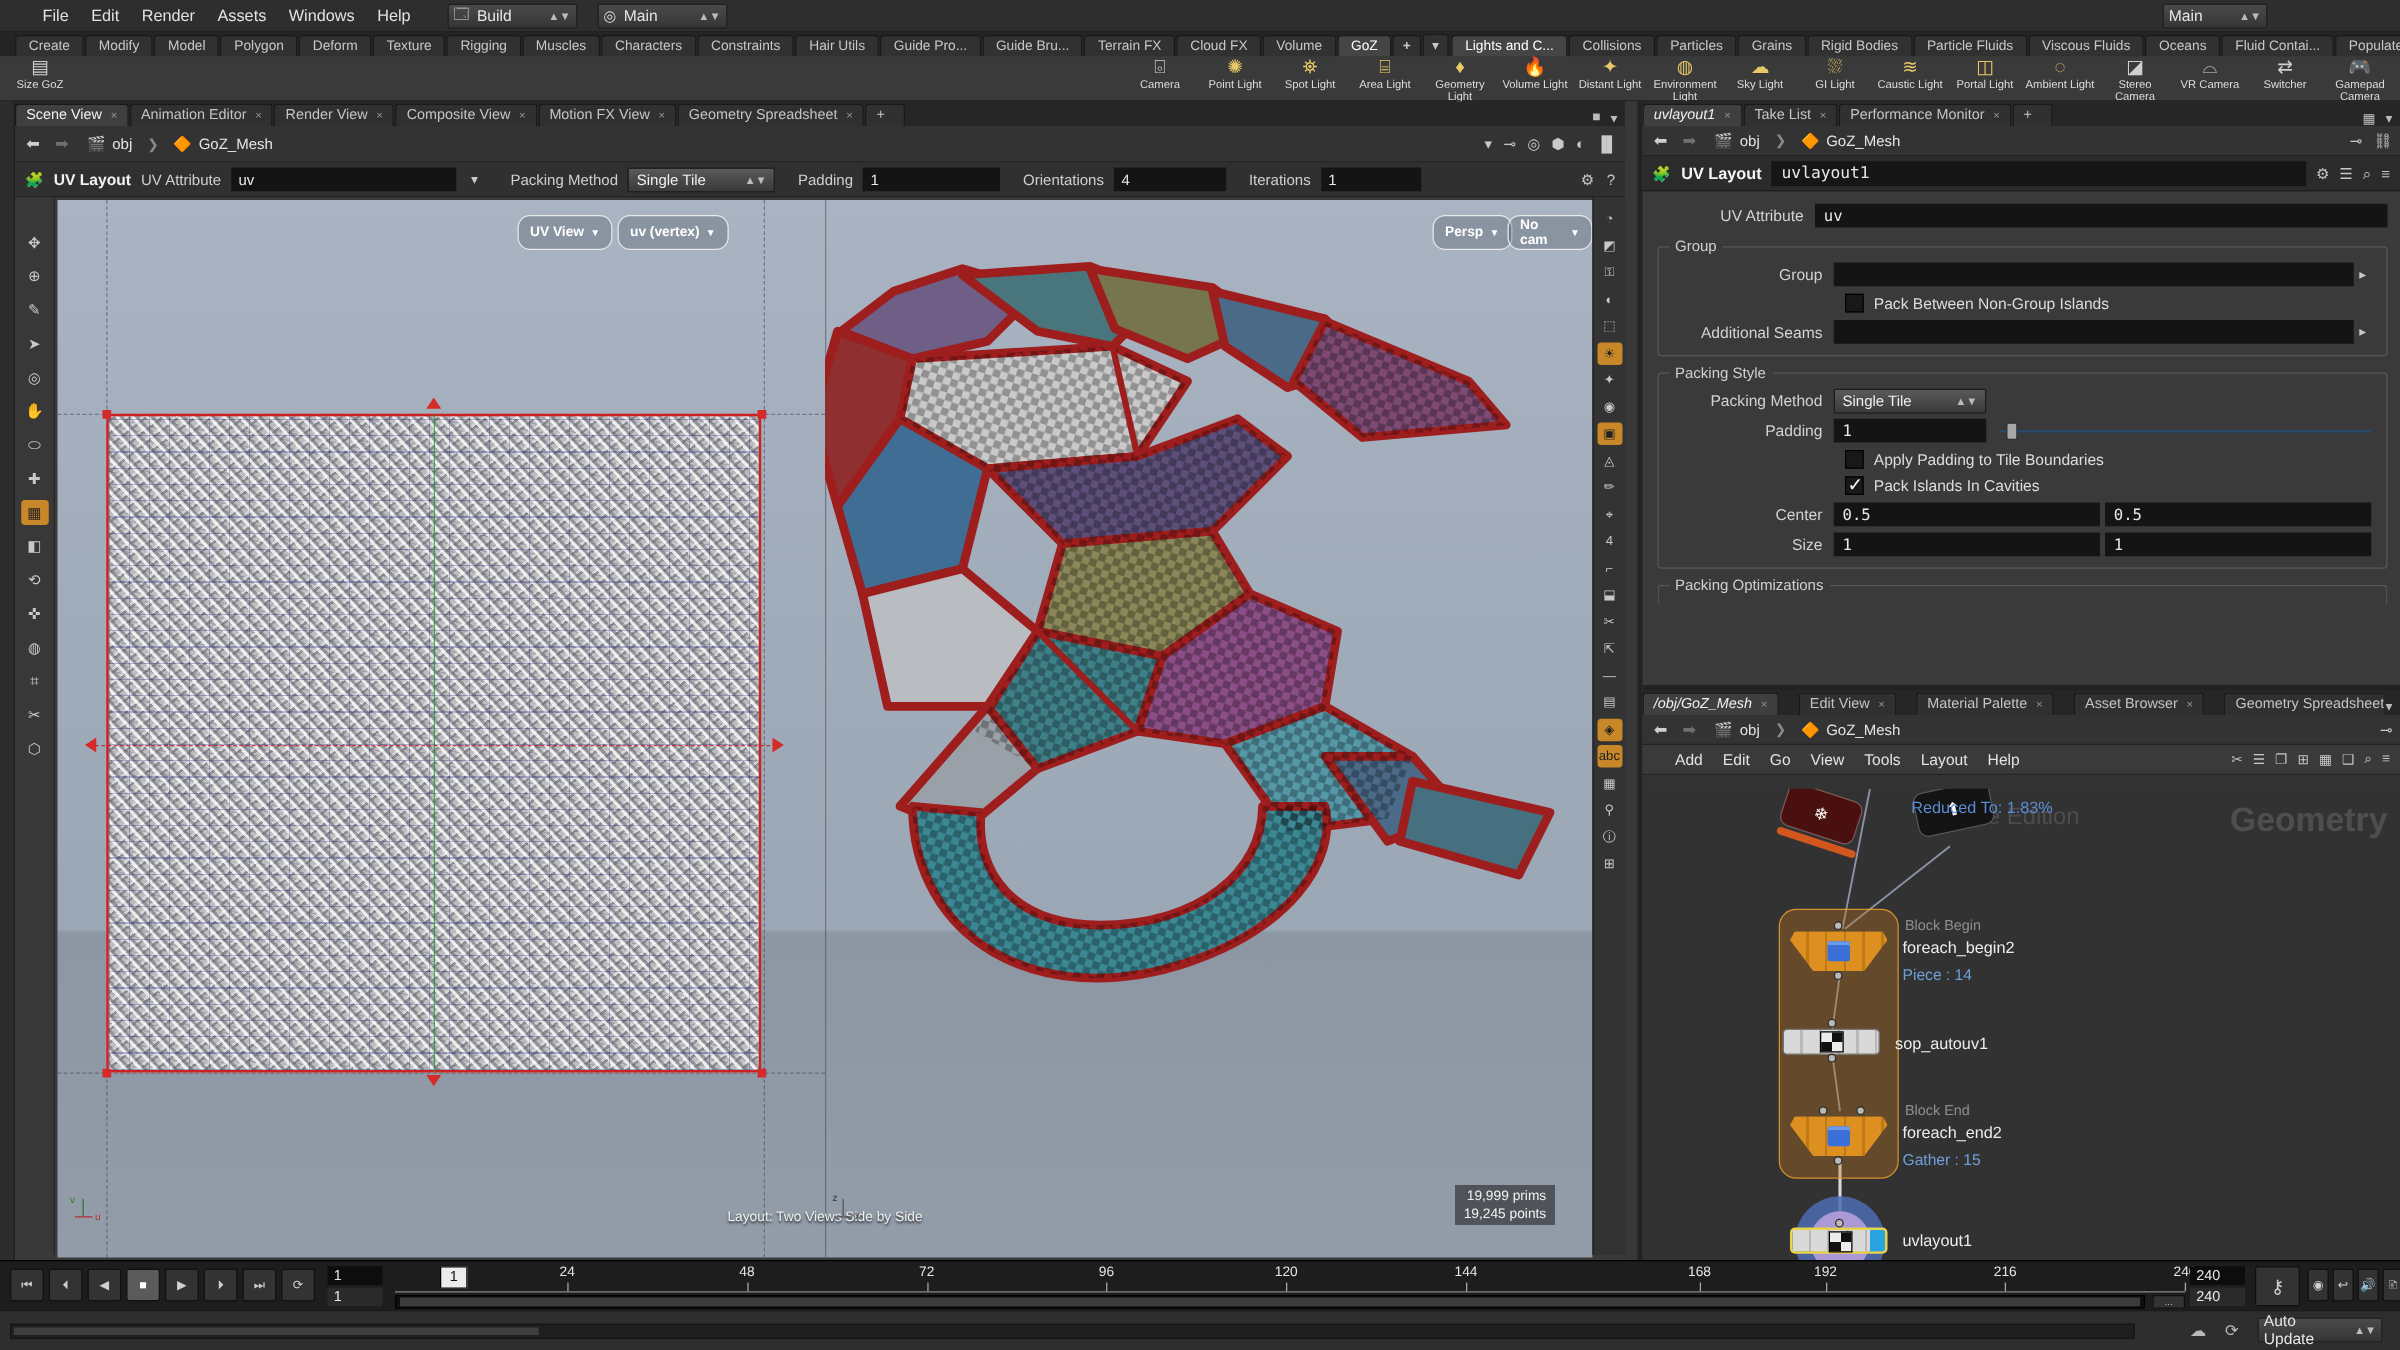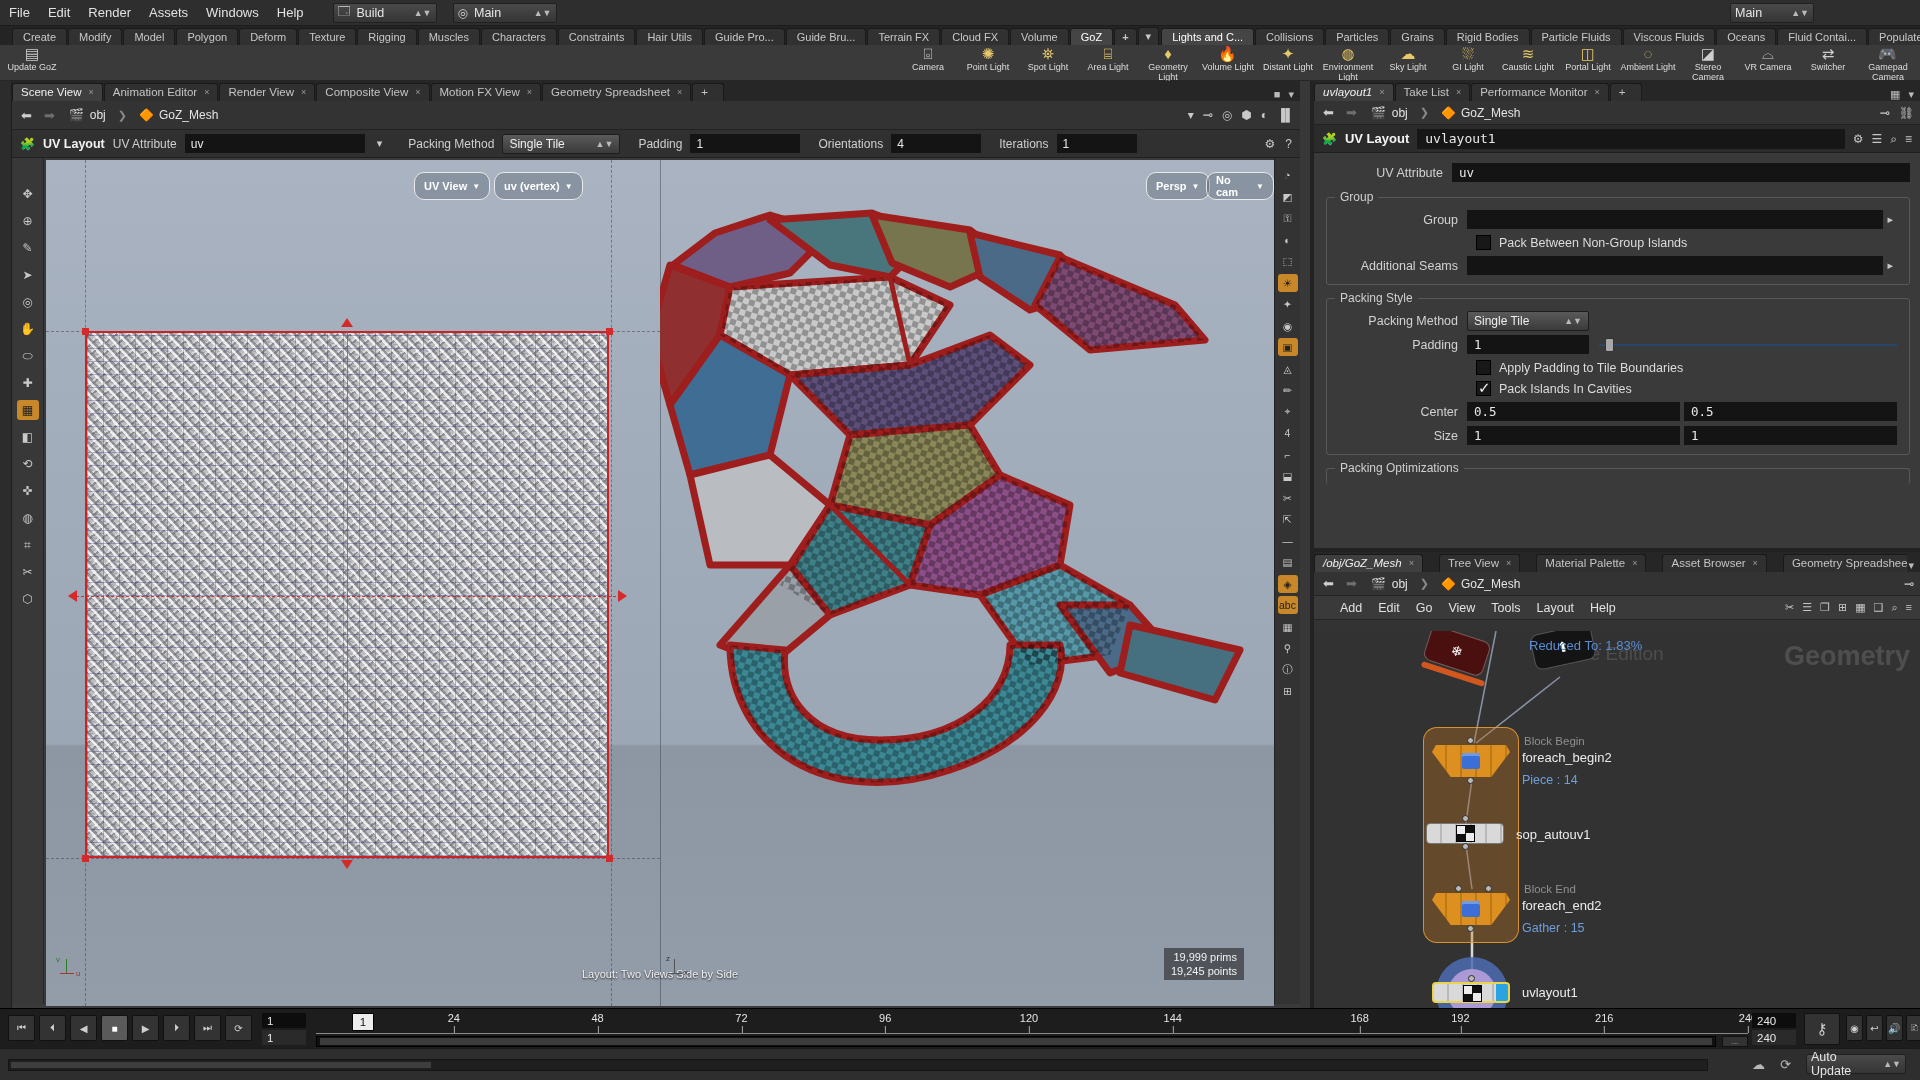--- a/index.html
+++ b/index.html
@@ -4,21 +4,21 @@
 <style>
   *{margin:0;padding:0;box-sizing:border-box;}
   html,body{width:1920px;height:1080px;overflow:hidden;background:#2a2a2a;
     font-family:"Liberation Sans","DejaVu Sans",sans-serif;color:#d6d6d6;}
   #root{position:relative;width:1920px;height:1080px;background:#383838;}
   .abs{position:absolute;}
   .row{display:flex;align-items:center;}
   .mono{font-family:"DejaVu Sans Mono","Liberation Mono",monospace;}
 
   
-  #menubar{left:0;top:0;width:1920px;height:26px;background:#2e2e2e;border-bottom:1px solid #1c1c1c;display:flex;align-items:center;gap:2px;padding-left:0;}
+  #menubar{left:0;top:0;width:1920px;height:26px;background:#2e2e2e;border-bottom:1px solid #1c1c1c;display:flex;align-items:center;gap:2px;padding-left:25px;}
   .menu-item{padding:3px 9px;font-size:13px;color:#e2e2e2;cursor:default;}
   .combo{height:20px;background:linear-gradient(#4a4a4a,#353535);border:1px solid #202020;border-radius:2px;display:flex;align-items:center;font-size:12.5px;color:#e6e6e6;padding:0 4px;gap:6px;}
   .spinner{color:#bbb;font-size:9px;line-height:8px;display:flex;flex-direction:column;margin-left:auto;}
   .cicon{font-size:12px;color:#d8d8d8;}
 
   
   #shelf-tabs{left:0;top:26px;width:1920px;height:19px;background:#242424;display:flex;align-items:flex-end;padding-left:12px;gap:1px;}
   .stab{font-size:11px;color:#c8c8c8;background:#313131;border:1px solid #1a1a1a;border-bottom:none;padding:2px 10px;border-radius:3px 3px 0 0;white-space:nowrap;}
   .stab.active{background:#454545;color:#fff;}
   .stab.plus{padding:2px 7px;font-weight:bold;}
@@ -206,21 +206,21 @@
         <div class="stab">Viscous Fluids</div>
         <div class="stab">Oceans</div>
         <div class="stab">Fluid Contai...</div>
         <div class="stab">Populate Cont...</div>
       </div>
   </div>
 
   <div id="shelf-tools" class="abs">
     <div class="tool" style="left:2px;">
       <span class="ticon cam">▤</span>
-      <span>Update GoZ</span>
+      <span>Size GoZ</span>
     </div>
     <div>
 
     <div class="tool shelf-pos" style="left: 898px;">
         <span class="ticon cam">⌻</span>
         <span>Camera</span>
       </div>
         <div class="tool shelf-pos" style="left: 958px;">
         <span class="ticon">✺</span>
         <span>Point Light</span>
@@ -733,21 +733,21 @@
 
     <div id="net-pane">
       <div class="ptab-row">
         <div class="row" style="gap:16px;overflow:hidden;">
 
         <div class="ptab active italic">
             <span>/obj/GoZ_Mesh</span>
               <span class="x">×</span>
           </div>
             <div class="ptab">
-            <span>Tree View</span>
+            <span>Edit View</span>
               <span class="x">×</span>
           </div>
             <div class="ptab">
             <span>Material Palette</span>
               <span class="x">×</span>
           </div>
             <div class="ptab">
             <span>Asset Browser</span>
               <span class="x">×</span>
           </div>

